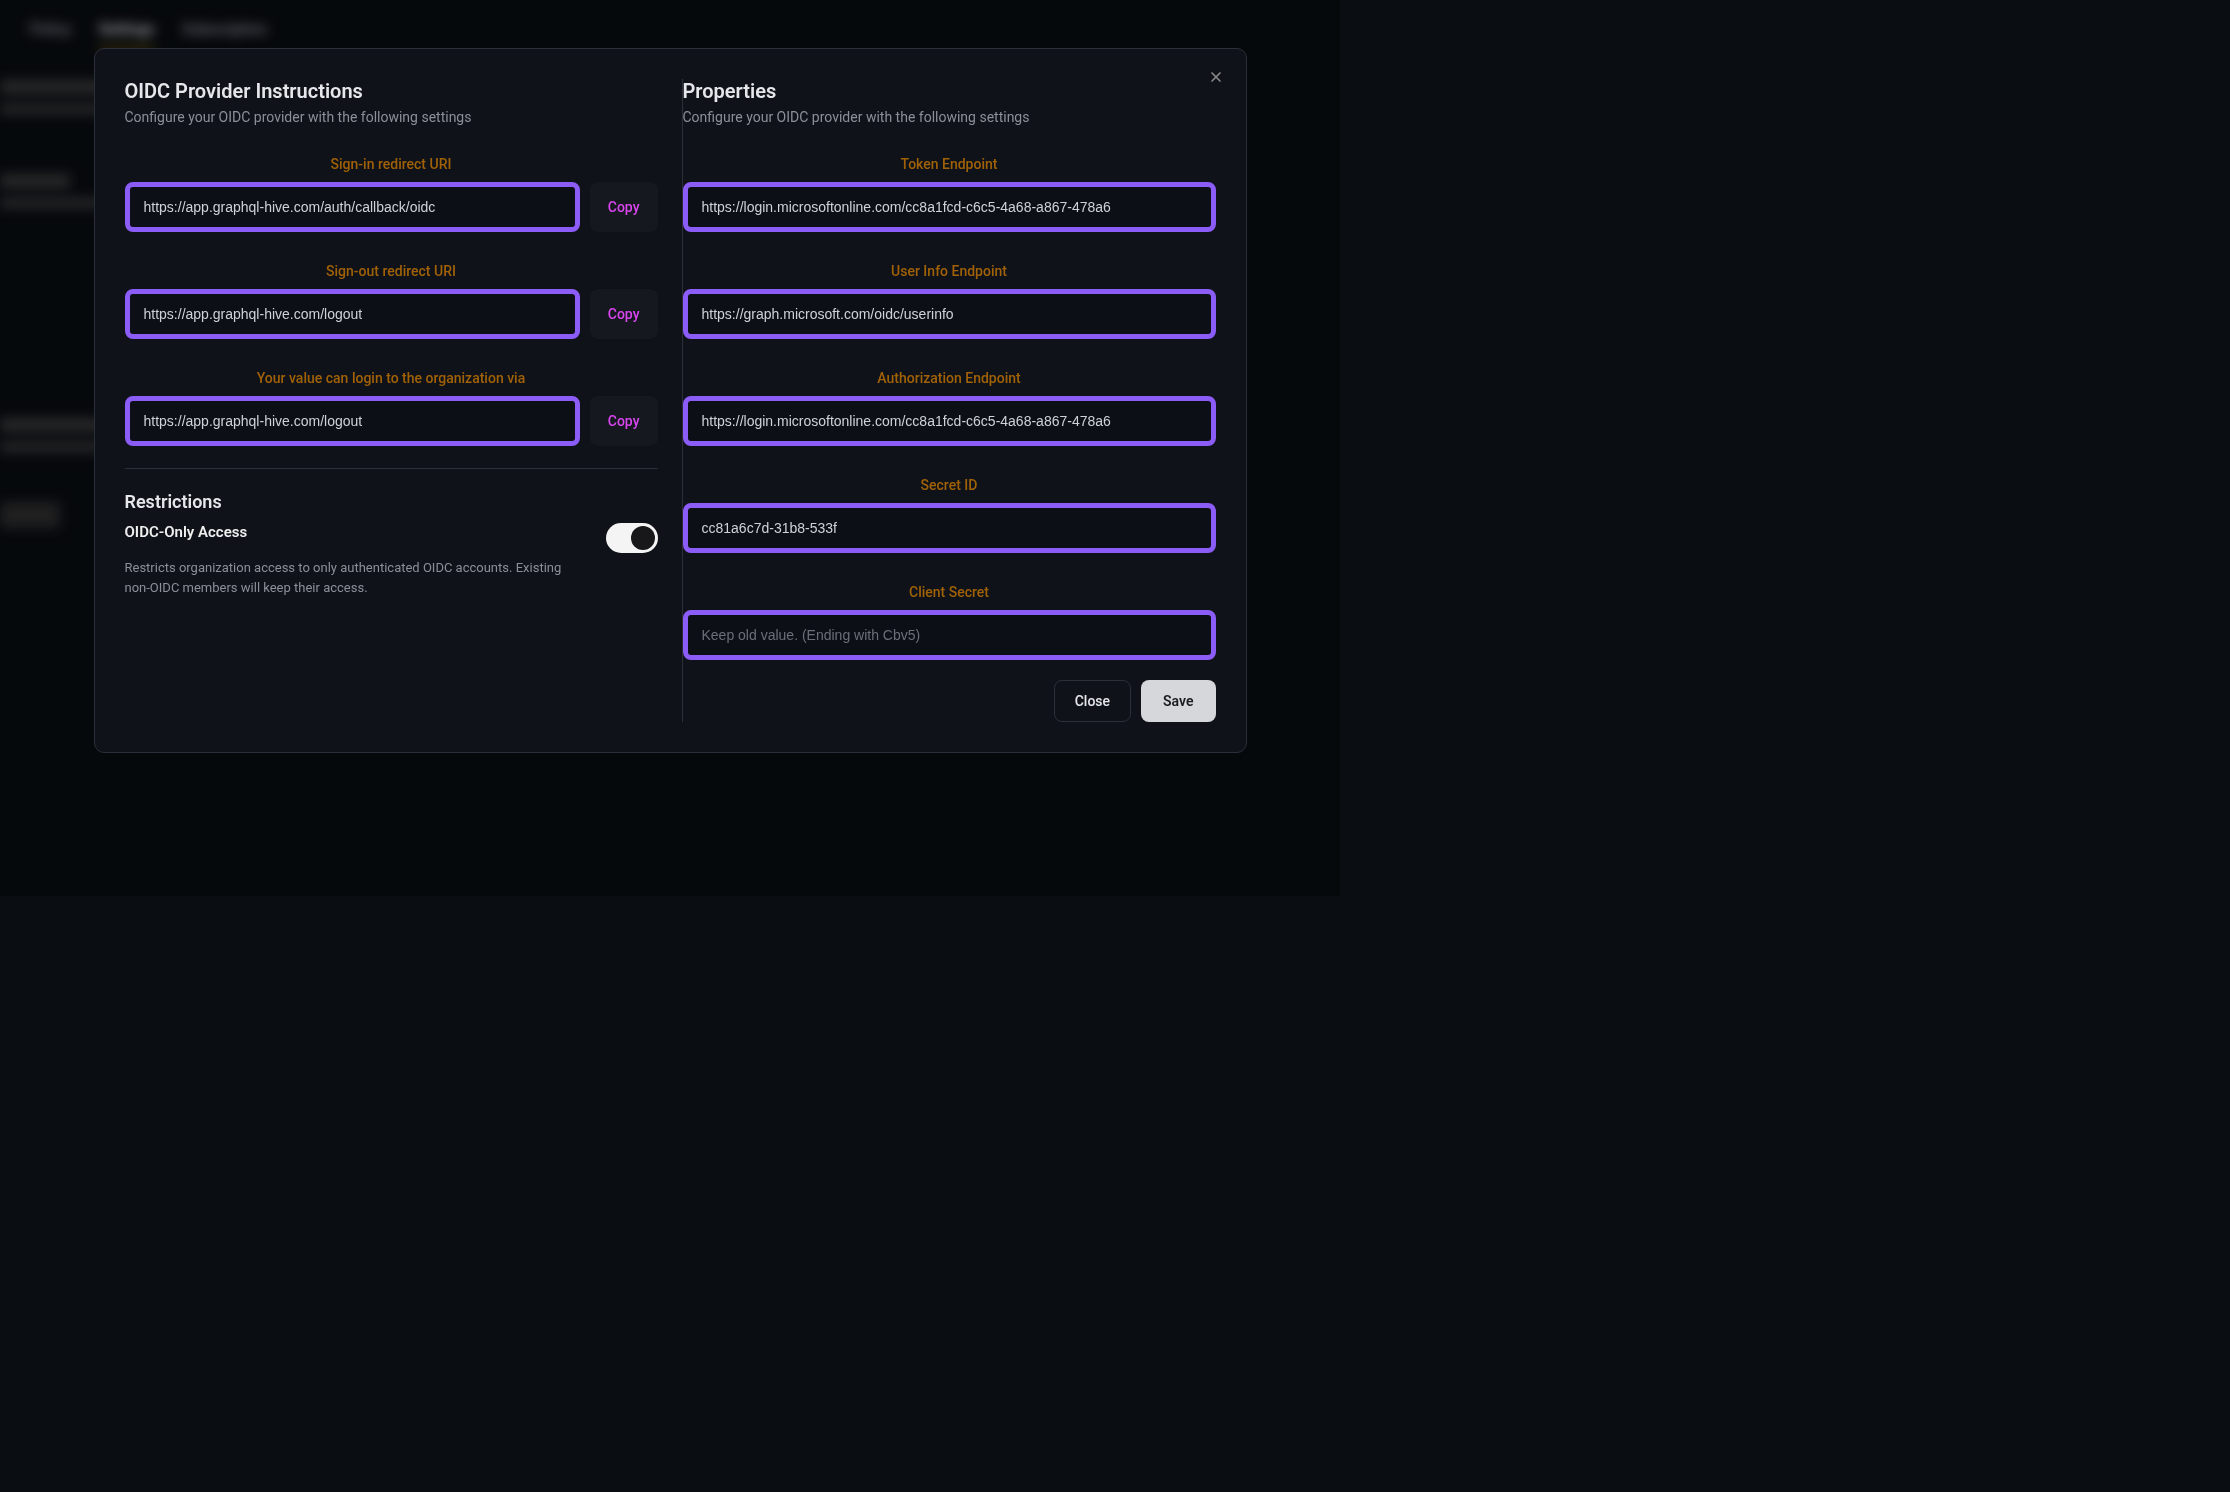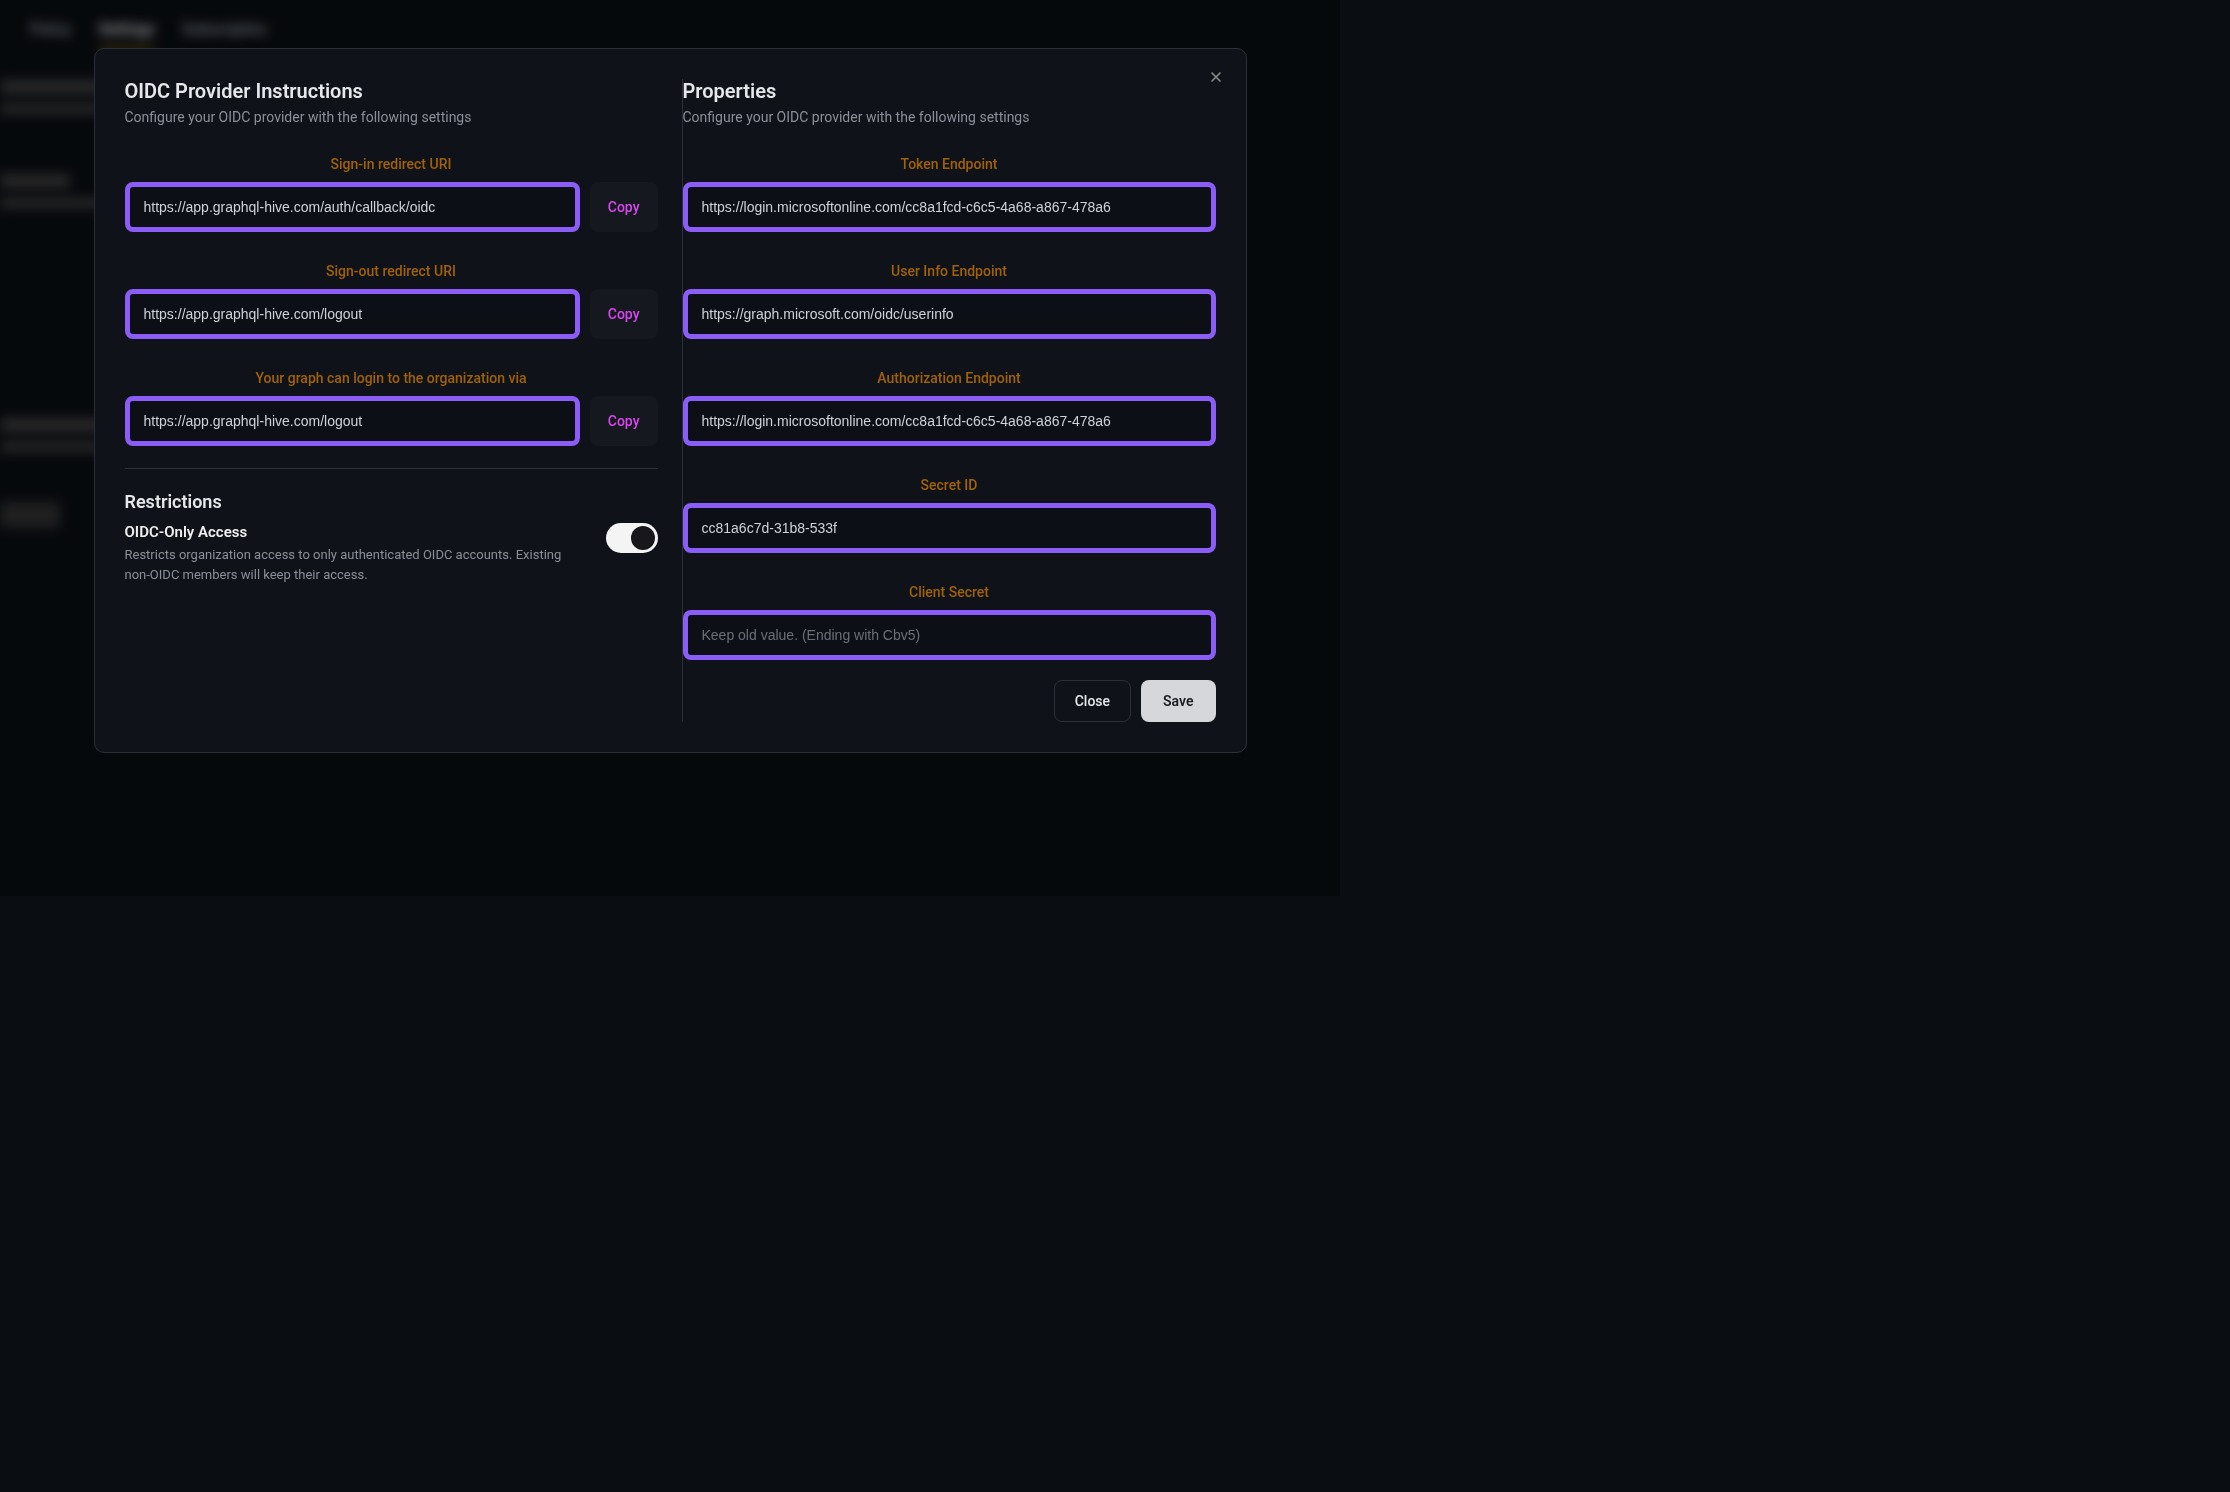--- a/index.html
+++ b/index.html
@@ -156,21 +156,21 @@
     .restriction-row {
       display: flex;
       justify-content: space-between;
       align-items: flex-start;
       gap: 16px;
     }
     .restriction-name {
       font-size: 15px;
       font-weight: 600;
       color: #f0f0f0;
-      margin-bottom: 4px;
+      margin-bottom: 17px;
     }
     .restriction-desc {
       font-size: 13px;
       color: #8b8f99;
       line-height: 1.5;
     }
     .toggle {
       width: 52px;
       height: 30px;
       background: #f4f4f5;
@@ -259,21 +259,21 @@
         <input class="input" readonly="" value="https://app.graphql-hive.com/auth/callback/oidc" style="">
         <button class="copy-btn">Copy</button>
       </div>
 
       <div class="field-label">Sign-out redirect URI</div>
       <div class="field-row">
         <input class="input" readonly="" value="https://app.graphql-hive.com/logout" style="">
         <button class="copy-btn">Copy</button>
       </div>
 
-      <div class="field-label">Your graph can login to the organization via</div>
+      <div class="field-label">Your value can login to the organization via</div>
       <div class="field-row">
         <input class="input" readonly="" value="https://app.graphql-hive.com/logout" style="">
         <button class="copy-btn">Copy</button>
       </div>
 
       <hr class="hr">
 
       <div class="restrictions-title">Restrictions</div>
       <div class="restriction-row">
         <div>

